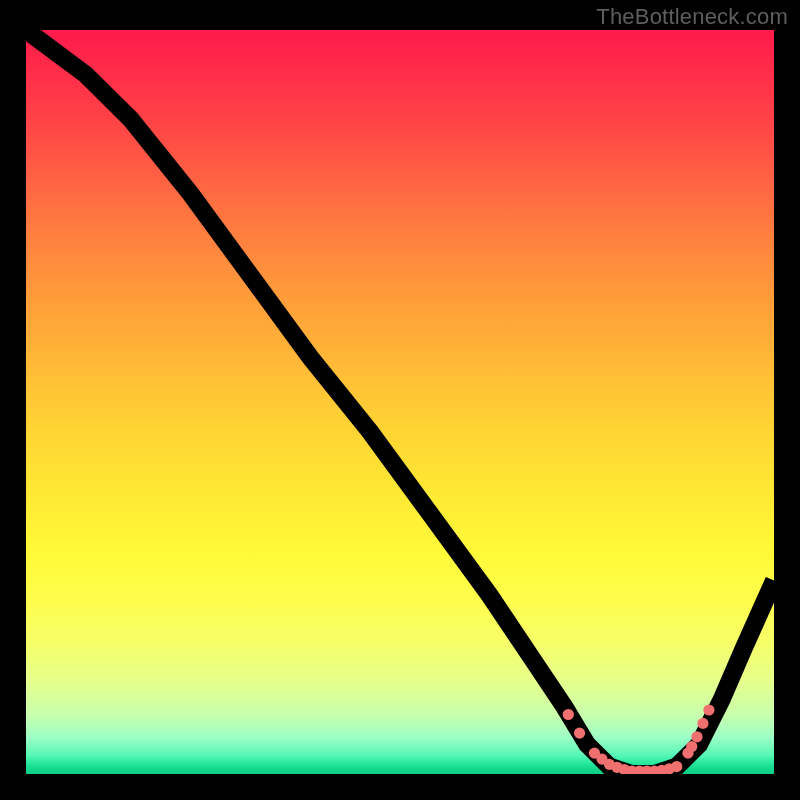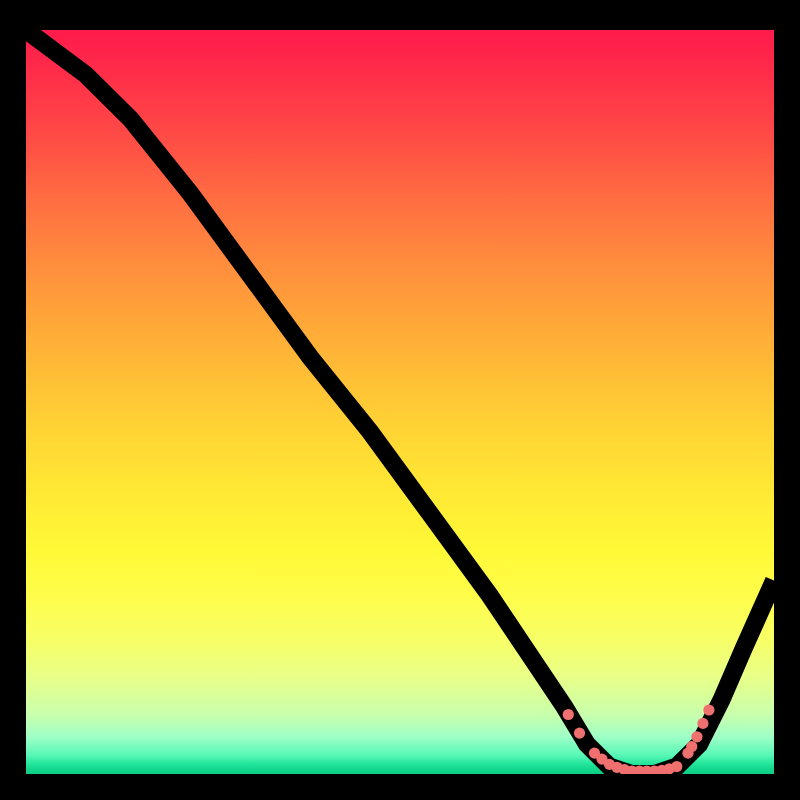--- a/index.html
+++ b/index.html
@@ -70,20 +70,21 @@
   }
   .marker {
     fill: #f07070;
     stroke: none;
   }
 </style>
 </head>
 <body>
 
 <div class="frame">
+  <div class="watermark">TheBottleneck.com</div>
 
   <div class="plot">
     <div class="gradient"></div>
 
     <svg class="svg-layer" viewBox="0 0 100 100" preserveAspectRatio="none">
       <path id="curve-path" class="curve" d="M0.00 0.00 L4.00 3.00 L8.00 6.00 L14.00 12.00 L22.00 22.00 L30.00 33.00 L38.00 44.00 L46.00 54.00 L54.00 65.00 L62.00 76.00 L68.00 85.00 L72.00 91.00 L75.00 96.00 L78.00 99.00 L81.00 100.00 L84.00 100.00 L87.00 99.00 L90.00 96.00 L93.00 90.00 L96.00 83.00 L100.00 74.00"></path>
       <g id="marker-group">
           <circle cx="72.5" cy="92" r="0.75" class="marker"></circle>
           <circle cx="74" cy="94.5" r="0.75" class="marker"></circle>
           <circle cx="76" cy="97.2" r="0.75" class="marker"></circle>

